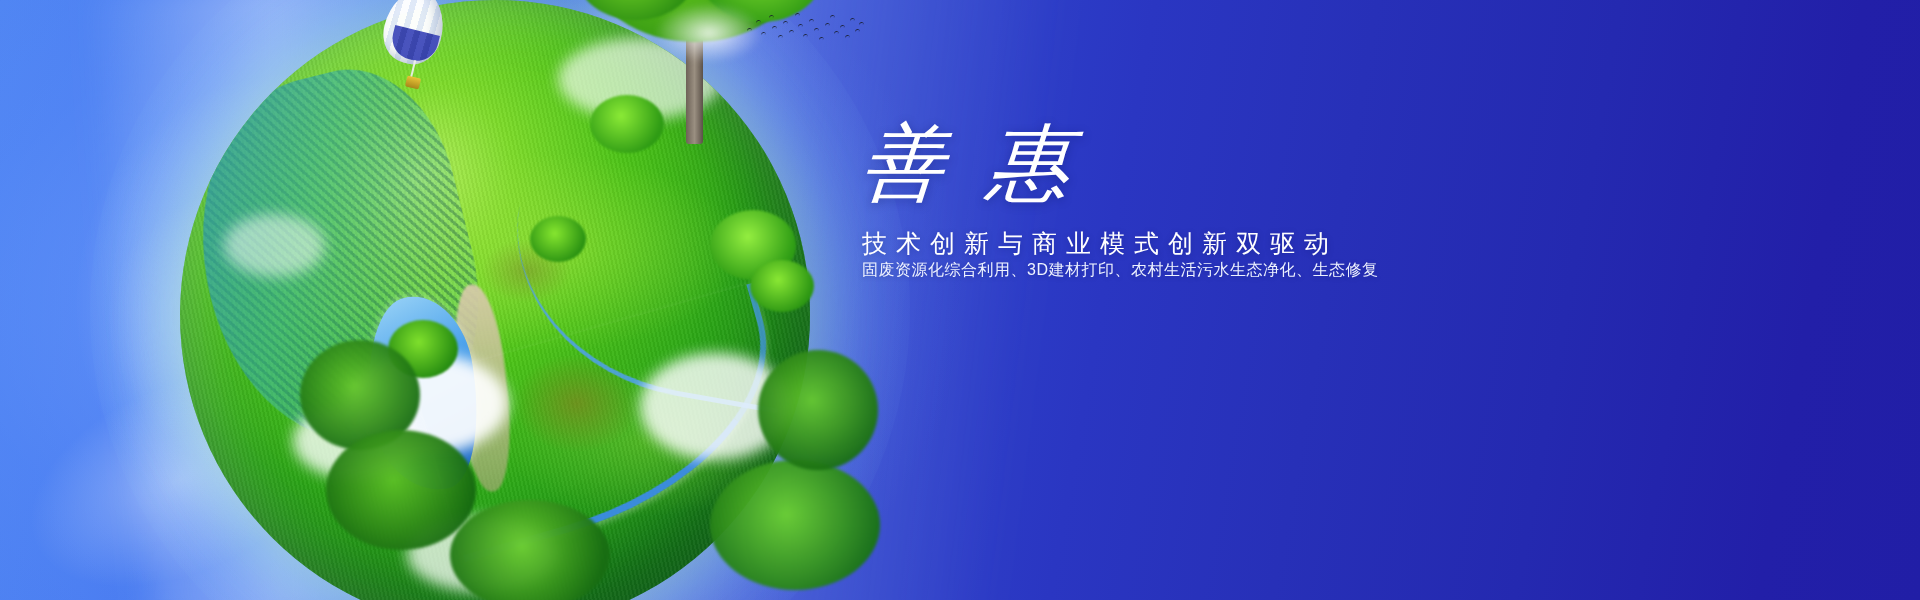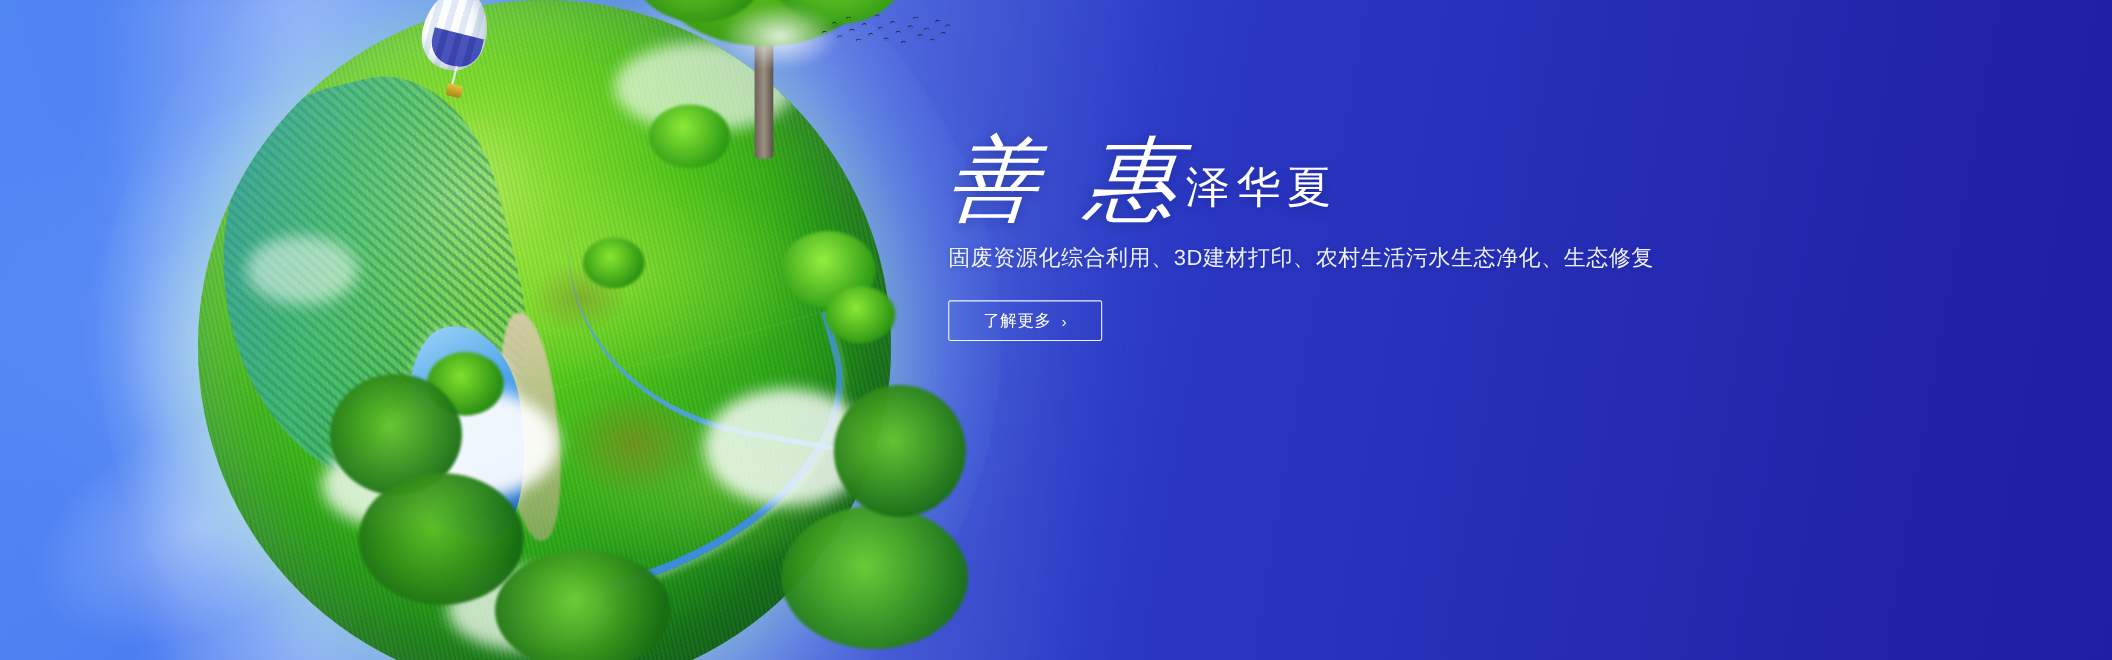--- a/index.html
+++ b/index.html
@@ -226,23 +226,22 @@
   .subtitle{
     margin-top:26px;
     color:#ffffff;
     font-size:25px;
     letter-spacing:9px;
     white-space:nowrap;
     text-shadow:0 1px 6px rgba(10,20,90,.30);
   }
 
   .desc{
-    margin-top:20px;
     color:#eef2ff;
-    font-size:20px;
+    font-size:16px;
     letter-spacing:.5px;
     white-space:nowrap;
     text-shadow:0 1px 5px rgba(10,20,90,.28);
   }
 
   .cta{
     margin-top:25px;
     display:inline-flex;align-items:center;justify-content:center;
     gap:9px;
     width:140px;height:37px;
@@ -341,25 +340,21 @@
         <span class="bird" style="left: 114px; top: 12px;"></span>
       </div>
   </div>
 
   <div class="copy">
 
     <div class="headline">
       <span class="hl-big">善</span>
       <span class="hl-gap"></span>
       <span class="hl-big">惠</span>
-      <span class="hl-small">泽华夏</span>
     </div>
 
+    <div class="subtitle">技术创新与商业模式创新双驱动</div>
 
     <div class="desc">固废资源化综合利用、3D建材打印、农村生活污水生态净化、生态修复</div>
 
-    <div class="cta">
-      <span>了解更多</span>
-      <span class="chev">›</span>
-    </div>
 
   </div>
 </div>
 
 </body></html>

